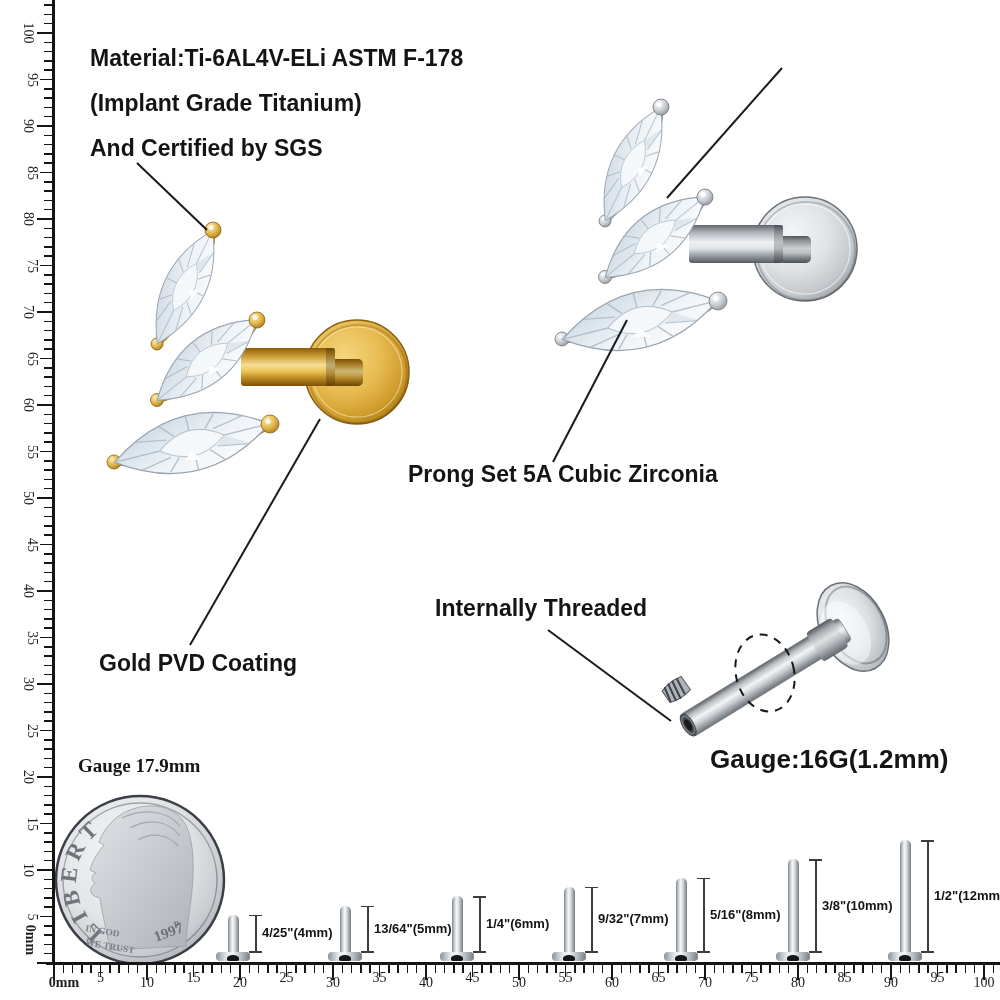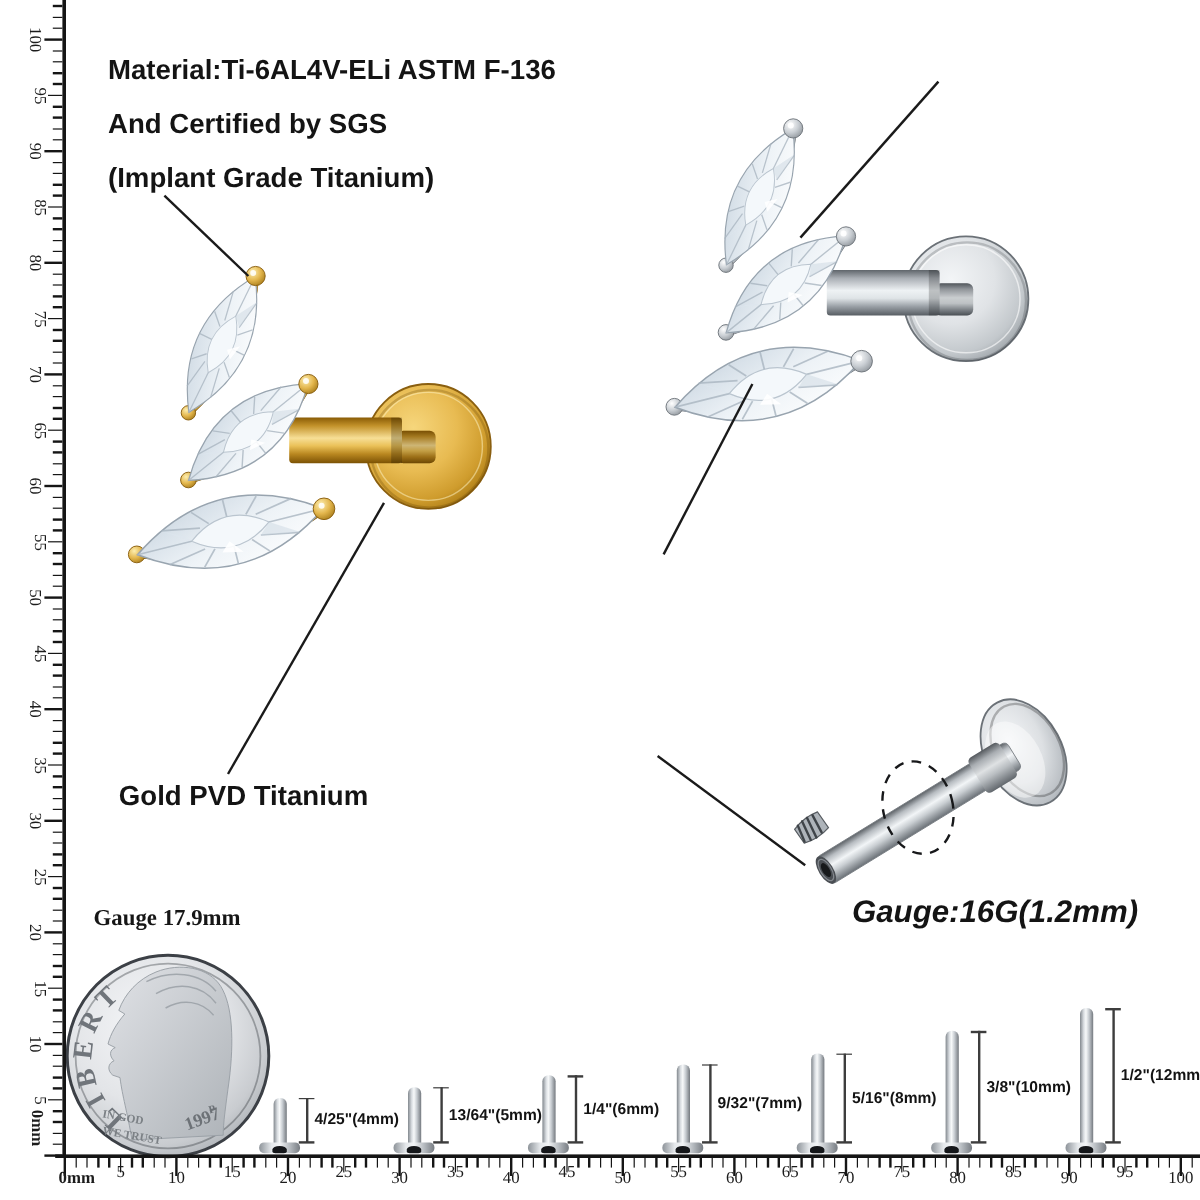--- a/index.html
+++ b/index.html
@@ -24,26 +24,28 @@
   .sc-notch{position:absolute;background:#15171a;border-radius:50% 50% 20% 20%;}
   .sc-bracket{position:absolute;background:#3d3d3d;}
   .sc-label{position:absolute;font-size:13px;font-weight:700;color:#131313;white-space:nowrap;}
 </style>
 </head>
 <body>
 
 <div class="canvas">
 
   <div class="ann" style="left:90px;top:36px;">
-    <span class="mline">Material:Ti-6AL4V-ELi ASTM F-136</span>
+    <span class="mline">Material:Ti-6AL4V-ELi ASTM F-178</span>
+    <span class="mline">(Implant Grade Titanium)</span>
     <span class="mline">And Certified by SGS</span>
-    <span class="mline">(Implant Grade Titanium)</span>
   </div>
-  <div class="ann" style="left:99px;top:650px;">Gold PVD Titanium</div>
-  <div class="ann gauge" style="left:710px;top:744px;font-style:italic;">Gauge:16G(1.2mm)</div>
+  <div class="ann" style="left:408px;top:461px;">Prong Set 5A Cubic Zirconia</div>
+  <div class="ann" style="left:99px;top:650px;">Gold PVD Coating</div>
+  <div class="ann" style="left:435px;top:595px;">Internally Threaded</div>
+  <div class="ann gauge" style="left:710px;top:744px;">Gauge:16G(1.2mm)</div>
   <div class="dime-label" style="left:78px;top:755px;">Gauge 17.9mm</div>
 
   <svg class="layer" style="left:95px;top:218px;" width="330" height="310" viewBox="0 0 330 310">
     <defs>
       <linearGradient id="gemG" x1="0" y1="0" x2="1" y2="1">
         <stop offset="0" stop-color="#ffffff"></stop>
           <stop offset="0.45" stop-color="#eef3f7"></stop>
         <stop offset="0.75" stop-color="#d9e2ea"></stop>
           <stop offset="1" stop-color="#c5d1db"></stop>
       </linearGradient>

